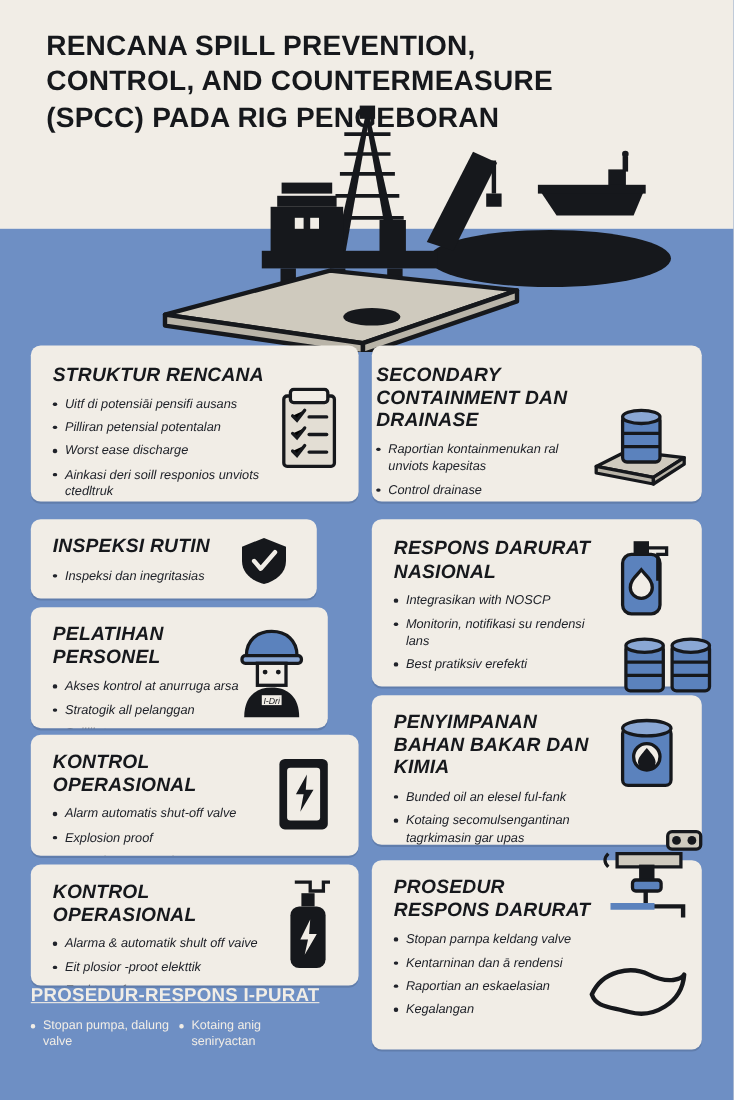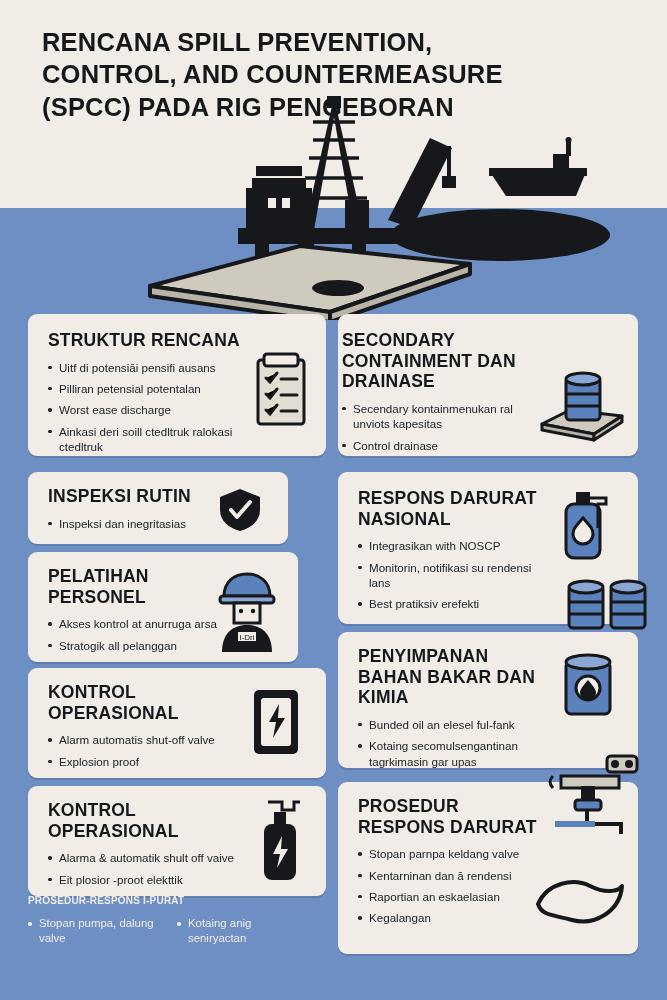--- a/index.html
+++ b/index.html
@@ -33,20 +33,21 @@
   }
   
   #hero { position: absolute; top: 80px; left: 0; width: 667px; height: 240px; }
   
   .card {
     position: absolute;
     background: #f1ede6;
     border-radius: 9px;
     box-shadow: 0 2px 0 rgba(0,0,0,0.12);
     overflow: hidden;
+    font-style: italic;
   }
   .card h2 {
     font-size: 17.5px;
     font-weight: bold;
     line-height: 1.18;
     color: #16181c;
     text-transform: uppercase;
     letter-spacing: 0.2px;
   }
   .card ul { list-style: none; margin-top: 9px; }
@@ -67,24 +68,24 @@
     background: #20232a;
   }
   .card .body { position: absolute; }
   .icon-wrap { position: absolute; }
   
   #footer-block {
     position: absolute;
     left: 28px; top: 895px; width: 300px;
   }
   #footer-block h2 {
-    font-size: 10px; font-weight: bold; color: #f1ede6;
-    text-transform: uppercase; letter-spacing: .2px;
-  }
-  #footer-block ul { list-style: none; margin-top: 10px; display: flex; gap: 14px; }
+    font-size: 17px; font-weight: bold; color: #f1ede6;
+    text-transform: uppercase; letter-spacing: .2px; text-decoration: underline;
+  }
+  #footer-block ul { list-style: none; margin-top: 10px; display: flex; }
   #footer-block li {
     position: relative; font-size: 11.4px; line-height: 1.3;
     color: #f1ede6; padding-left: 11px; width: 135px;
   }
   #footer-block li:before {
     content: ""; position: absolute; left: 0; top: 6px;
     width: 3.5px; height: 3.5px; border-radius: 50%; background: #f1ede6;
   }
 </style>
 </head>
@@ -152,42 +153,42 @@
     </g>
   </svg>
 
   <div class="card" style="left:28px; top:314px; width:298px; height:142px;">
     <div class="body" style="left:20px; top:16px; width:205px;">
       <h2>STRUKTUR RENCANA</h2>
       <ul>
         <li>Uitf di potensiāi pensifi ausans</li>
         <li>Pilliran petensial potentalan</li>
         <li>Worst ease discharge</li>
-        <li>Ainkasi deri soill ctedltruk ralokasi ctedltruk</li>
+        <li>Ainkasi deri soill responios unviots ctedltruk</li>
       </ul>
     </div>
     <svg class="icon-wrap" style="right:14px; top:38px; width:62px; height:80px;" viewBox="0 0 62 80">
       <rect x="8" y="8" width="46" height="64" rx="3" fill="#e3ded4" stroke="#16181c" stroke-width="3"></rect>
       <rect x="14" y="2" width="34" height="12" rx="3" fill="#f1ede6" stroke="#16181c" stroke-width="3"></rect>
       <g stroke="#16181c" stroke-width="3" stroke-linecap="round">
         <path d="M16 26 l4 4 l7 -9"></path>
         <line x1="31" y1="27" x2="47" y2="27"></line>
         <path d="M16 42 l4 4 l7 -9"></path>
         <line x1="31" y1="43" x2="47" y2="43"></line>
         <path d="M16 58 l4 4 l7 -9"></path>
         <line x1="31" y1="59" x2="47" y2="59"></line>
       </g>
     </svg>
   </div>
 
   <div class="card" style="left:338px; top:314px; width:300px; height:142px;">
     <div class="body" style="left:4px; top:16px; width:190px;">
       <h2>SECONDARY CONTAINMENT DAN DRAINASE</h2>
       <ul>
-        <li>Secendary kontainmenukan ral unviots kapesitas</li>
+        <li>Raportian kontainmenukan ral unviots kapesitas</li>
         <li>Control drainase</li>
       </ul>
     </div>
     <svg class="icon-wrap" style="right:10px; top:52px; width:92px; height:80px;" viewBox="0 0 92 80">
       <path d="M6 58 L34 44 L86 50 L58 68 Z" fill="#cfcabe" stroke="#16181c" stroke-width="3" stroke-linejoin="round"></path>
       <path d="M6 58 L6 64 L58 74 L58 68 Z" fill="#b9b4a8" stroke="#16181c" stroke-width="3" stroke-linejoin="round"></path>
       <path d="M58 68 L58 74 L86 56 L86 50 Z" fill="#b9b4a8" stroke="#16181c" stroke-width="3" stroke-linejoin="round"></path>
       <rect x="30" y="12" width="34" height="42" rx="4" fill="#5b82bd" stroke="#16181c" stroke-width="3"></rect>
       <ellipse cx="47" cy="13" rx="17" ry="6" fill="#8aa7d4" stroke="#16181c" stroke-width="3"></ellipse>
       <line x1="30" y1="28" x2="64" y2="28" stroke="#16181c" stroke-width="3"></line>

